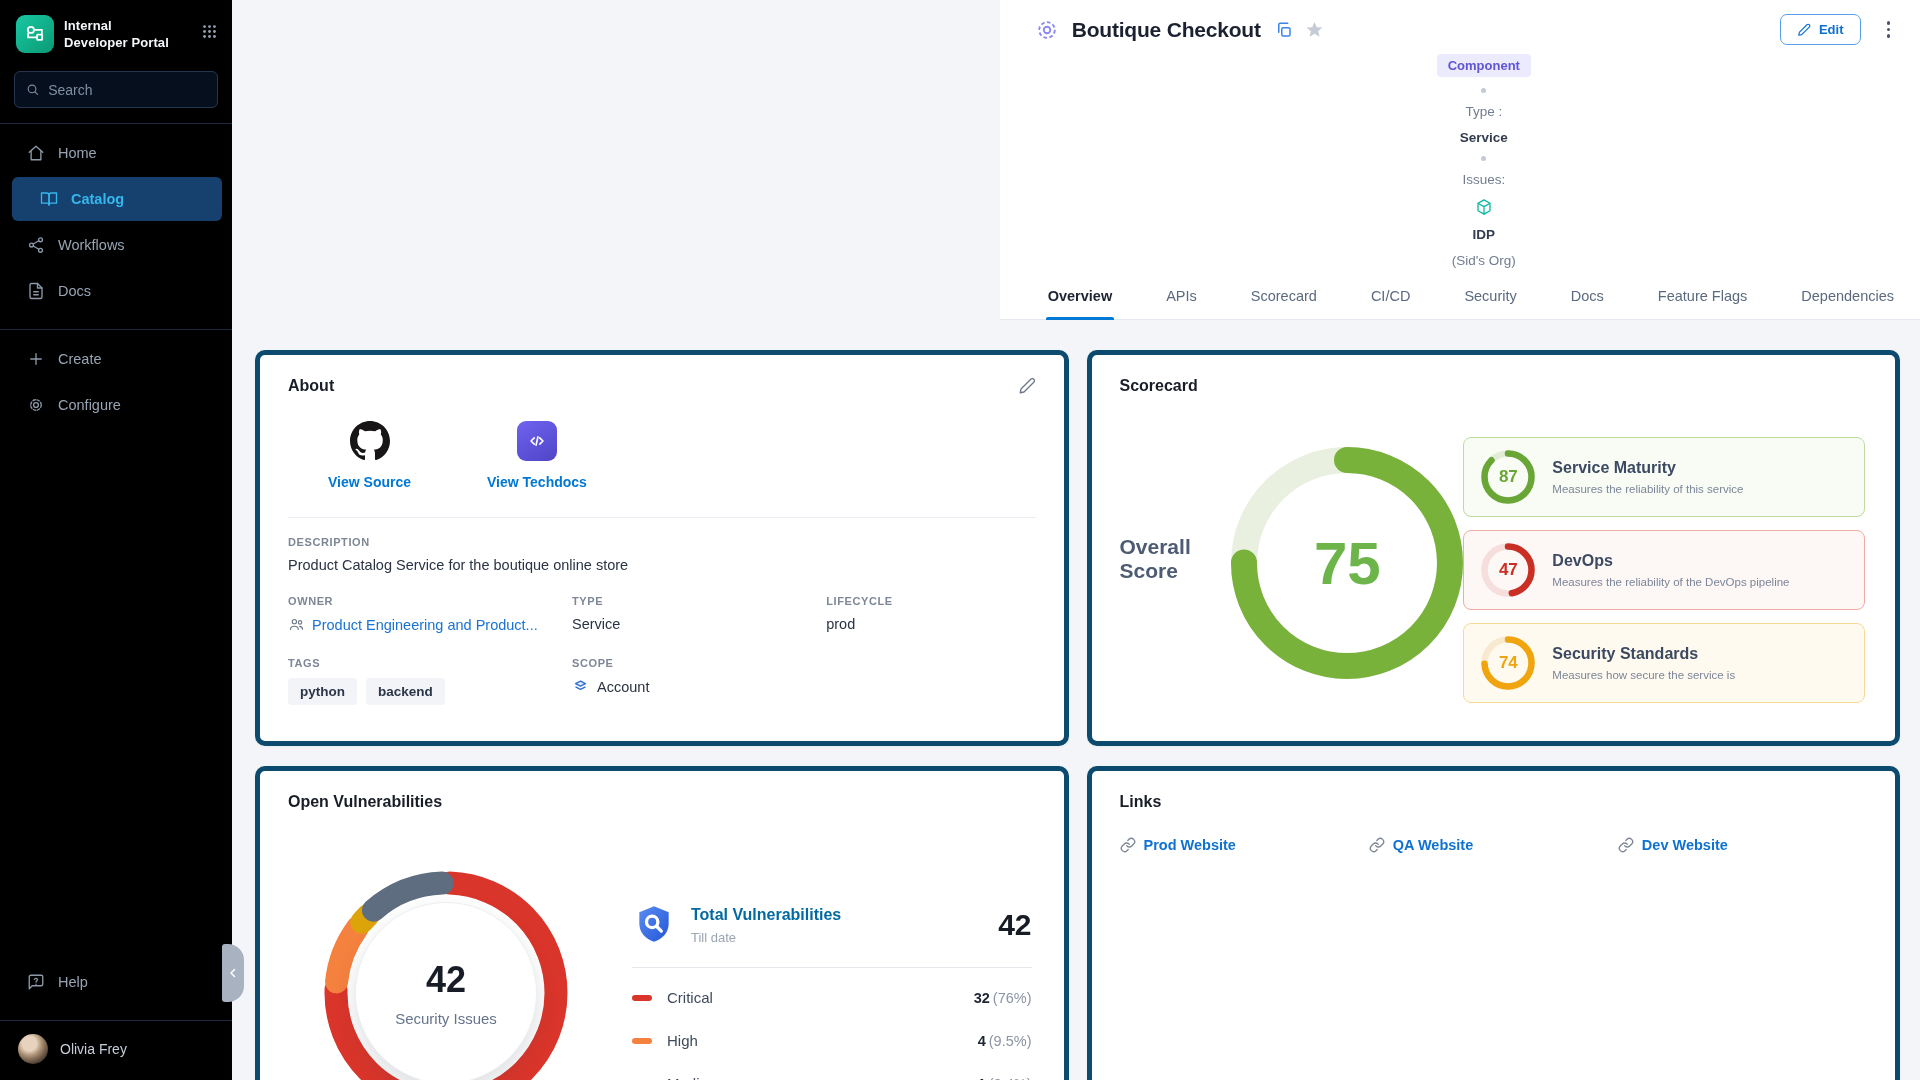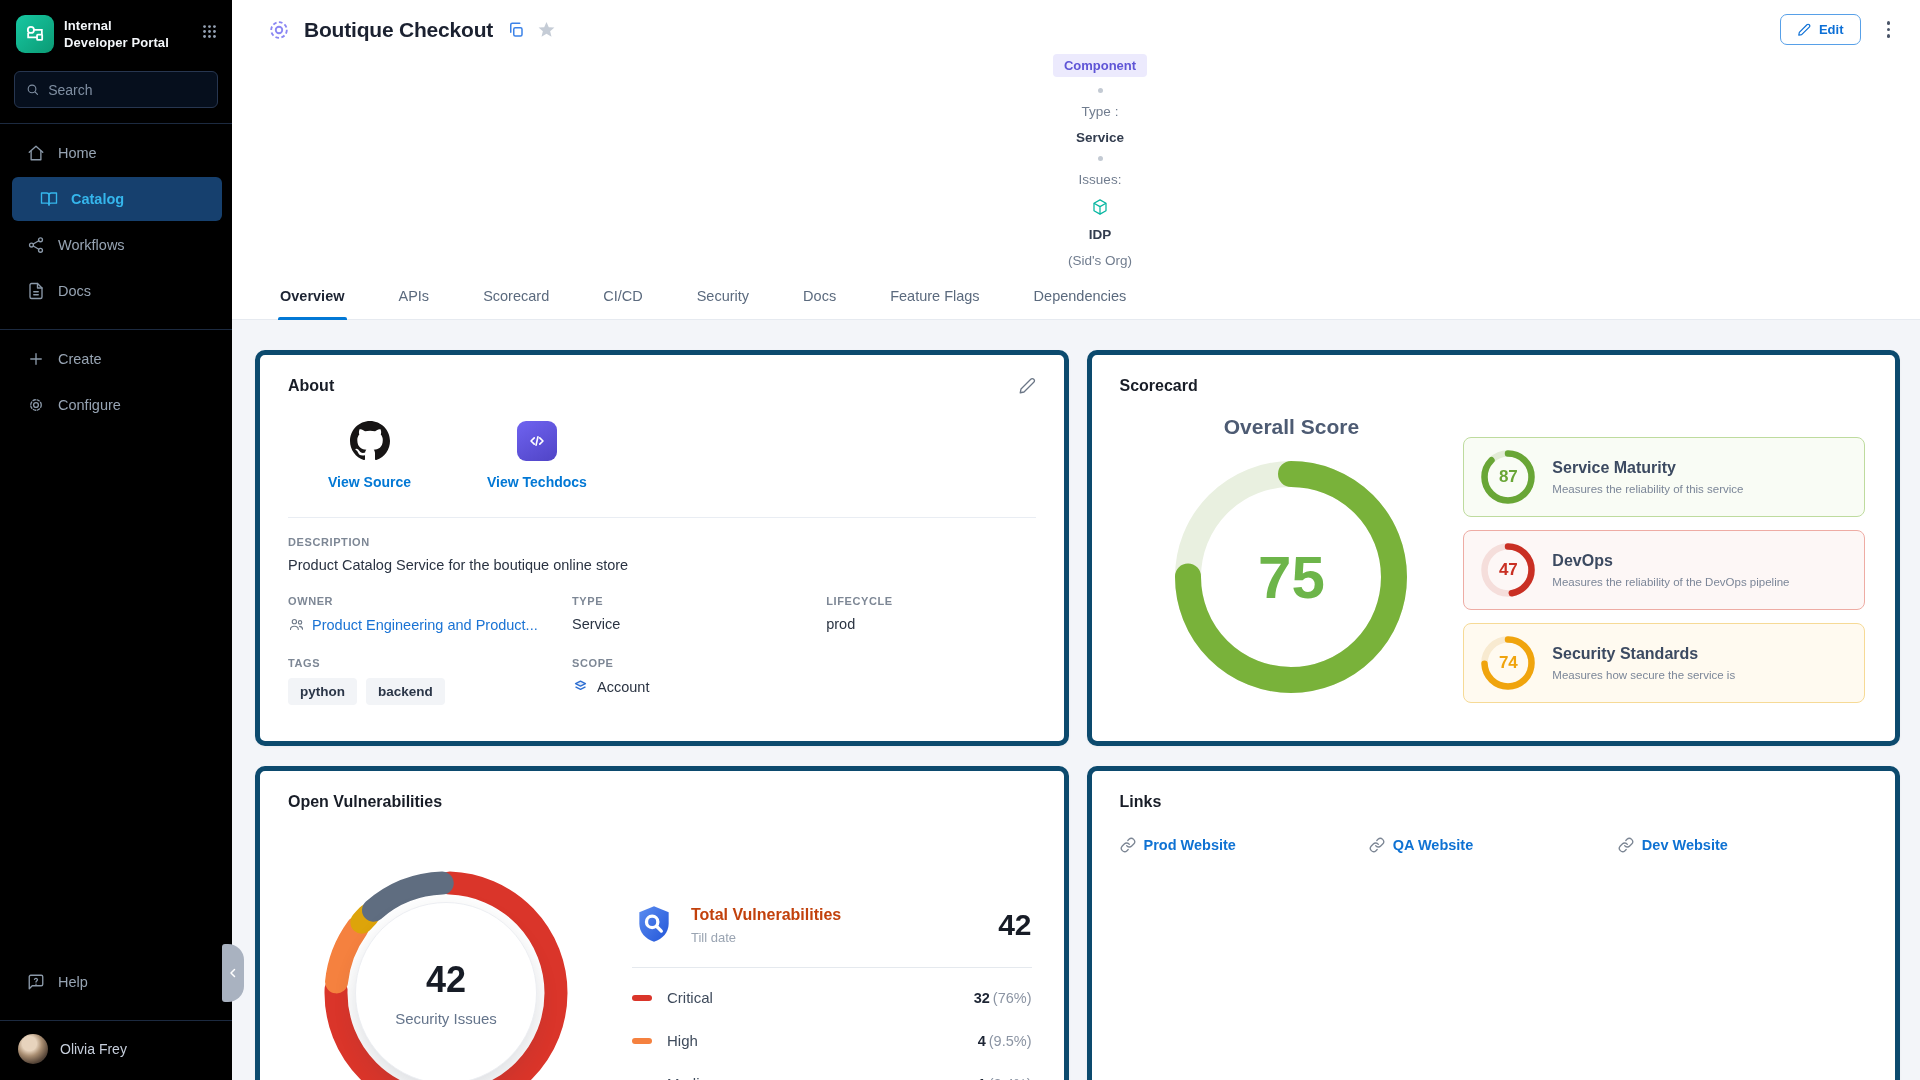--- a/index.html
+++ b/index.html
@@ -22,21 +22,21 @@
   .nav-item svg { stroke:#8b99a9; }
   .nav-item.active { background:#16406e; color:#35b6ec; font-weight:600;padding-left:28px; }
   .nav-item.active svg { stroke:#35b6ec; }
   .side-spacer { flex:1; }
   .user-row { display:flex; align-items:center; gap:12px; padding:13px 16px 16px 18px; }
   .avatar { width:30px; height:30px; border-radius:50%; background:radial-gradient(circle at 38% 32%,#e7d3bd 0 26%,#a98e72 45%,#564538 72%,#2c2a2e 100%); flex:none; }
   .user-name { font-size:14px; color:#c6cedb; }
   .collapse-handle { position:absolute; right:-12px; top:944px; width:22px; height:58px; background:#a9b2c0; border-radius:3px 16px 16px 3px; display:flex; align-items:center; justify-content:center; z-index:9; cursor:pointer; }
 
   
-  .main { flex:1; display:flex; flex-direction:column; min-width:0; }
+  .main { flex:1; display:flex; flex-direction:column; min-width:0;align-items:flex-end; }
   .topbar { background:#ffffff; border-bottom:1px solid #e6eaf0; padding:14px 24px 0 34px; }
   .title-row { display:flex; align-items:center; gap:12px; }
   .page-title { font-size:21px; font-weight:700; color:#1b2130; letter-spacing:-.2px; }
   .title-icons { display:flex; align-items:center; gap:12px; margin-left:2px; }
   .title-right { margin-left:auto; display:flex; align-items:center; gap:20px; }
   .edit-btn { display:flex; align-items:center; gap:8px; border:1px solid #57a0e8; color:#0c6fd6; background:#fff; font-weight:600; font-size:13px; padding:7px 16px; border-radius:7px; cursor:pointer; font-family:inherit; }
   .kebab { display:flex; flex-direction:column; gap:3px; padding:4px 6px; cursor:pointer; }
   .kebab i { width:3.5px; height:3.5px; border-radius:50%; background:#4a5568; }
   .meta-row { display:flex; align-items:center; gap:11px; margin:9px 0 0 38px;flex-direction:column; }
   .badge { background:#eceafd; color:#5f55d6; font-size:13px; font-weight:600; padding:4px 11px; border-radius:4px; }
@@ -65,41 +65,41 @@
   .about-grid { display:grid; grid-template-columns:38% 34% 28%; margin-top:22px; }
   .about-grid2 { display:grid; grid-template-columns:38% 62%; margin-top:24px; }
   .owner-line { margin-top:9px; display:flex; align-items:center; gap:7px; }
   .owner-link { font-size:14.5px; color:#1a73d4; cursor:pointer; white-space:nowrap; }
   .tag-row { display:flex; gap:9px; margin-top:9px; }
   .tag-chip { background:#f2f4f7; border-radius:4px; padding:6px 12px; font-size:13.5px; font-weight:700; color:#2b3648; }
   .scope-line { margin-top:9px; display:flex; align-items:center; gap:8px; font-size:14.5px; color:#2a3342; }
 
   
   .score-body { display:flex; margin-top:6px; }
-  .overall-col { width:46%; display:flex; flex-direction:column; align-items:center; }
+  .overall-col { width:46%; display:flex; flex-direction:row; align-items:center; }
   .overall-title { font-size:21px; font-weight:600; color:#4d5b73; margin-top:14px; }
   .donut-wrap { position:relative; margin-top:22px; }
   .donut-center { position:absolute; inset:0; display:flex; flex-direction:column; align-items:center; justify-content:center; }
   .overall-num { font-size:60px; font-weight:700; }
   .mini-col { flex:1; display:flex; flex-direction:column; gap:13px; margin-top:36px; padding-right:2px; }
   .mini-card { display:flex; align-items:center; gap:17px; border:1px solid #ddd; border-radius:8px; padding:12px 17px; height:80px; }
   .mini-donut { position:relative; width:54px; height:54px; flex:none; }
   .mini-num { position:absolute; inset:0; display:flex; align-items:center; justify-content:center; font-size:17px; font-weight:700; }
   .mini-title { font-size:16px; font-weight:600; color:#3c4a61; }
   .mini-desc { font-size:11.5px; color:#7b8698; margin-top:6px; }
 
   
   .vuln-body { display:flex; margin-top:4px; }
   .vuln-donut-wrap { position:relative; width:244px; height:244px; margin:56px 0 0 36px; flex:none; }
   .vuln-disk { position:absolute; inset:31px; background:#fff; border-radius:50%; border:1px solid #eceef2; box-shadow:0 10px 22px rgba(45,55,75,.16); display:flex; flex-direction:column; align-items:center; justify-content:center; }
   .vuln-disk .num { font-size:36px; font-weight:700; color:#171c26; }
   .vuln-disk .sub { font-size:15px; color:#64748b; margin-top:9px; }
   .vuln-right { flex:1; margin:88px 4px 0 64px; }
   .total-row { display:flex; align-items:center; gap:15px; }
-  .total-texts .t1 { font-size:16px; font-weight:700; color:#c2410c; }
+  .total-texts .t1 { font-size:16px; font-weight:700; color:#0369a1; }
   .total-texts .t2 { font-size:13px; color:#9aa4b2; margin-top:6px; }
   .total-val { margin-left:auto; font-size:30px; font-weight:700; color:#171c26; }
   .vuln-divider { border-top:1px solid #e5e9ee; margin:20px 0 8px 0; }
   .legend-row { display:flex; align-items:center; padding:13px 0; }
   .swatch { width:20px; height:6px; border-radius:3px; flex:none; }
   .legend-label { font-size:15px; color:#3f4b5c; margin-left:15px; }
   .legend-right { margin-left:auto; font-size:14.5px; color:#8b94a3; }
   .legend-right b { color:#1d2534; font-weight:700; margin-right:3px; font-size:14.5px; }
 
   

